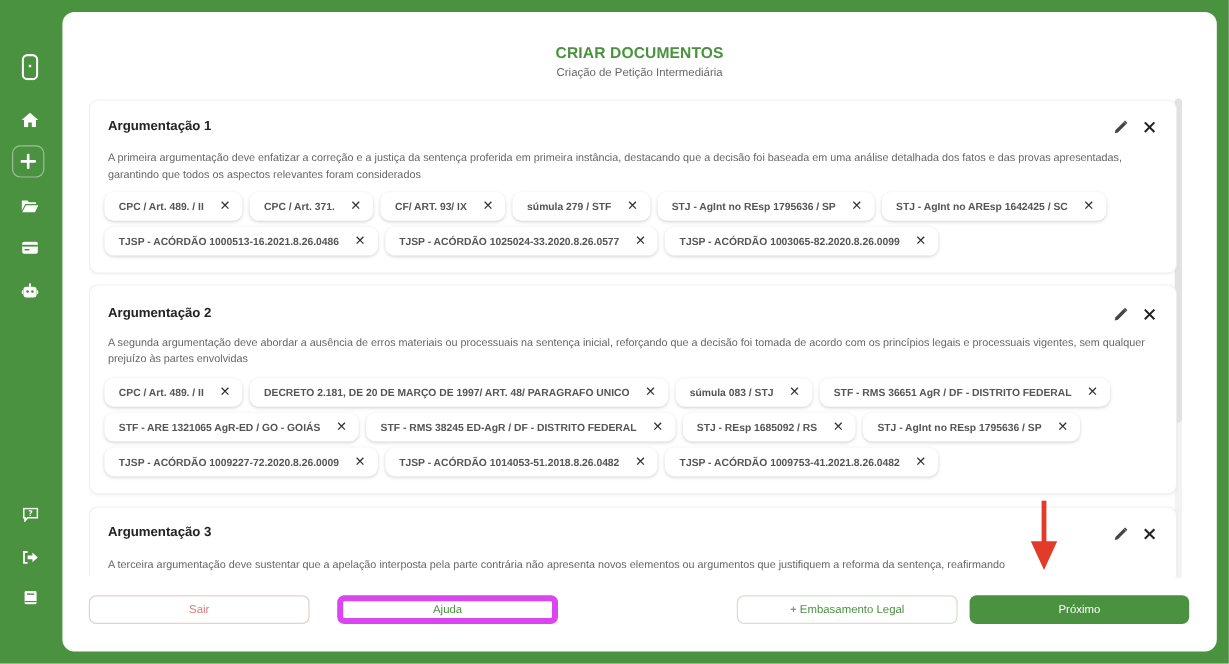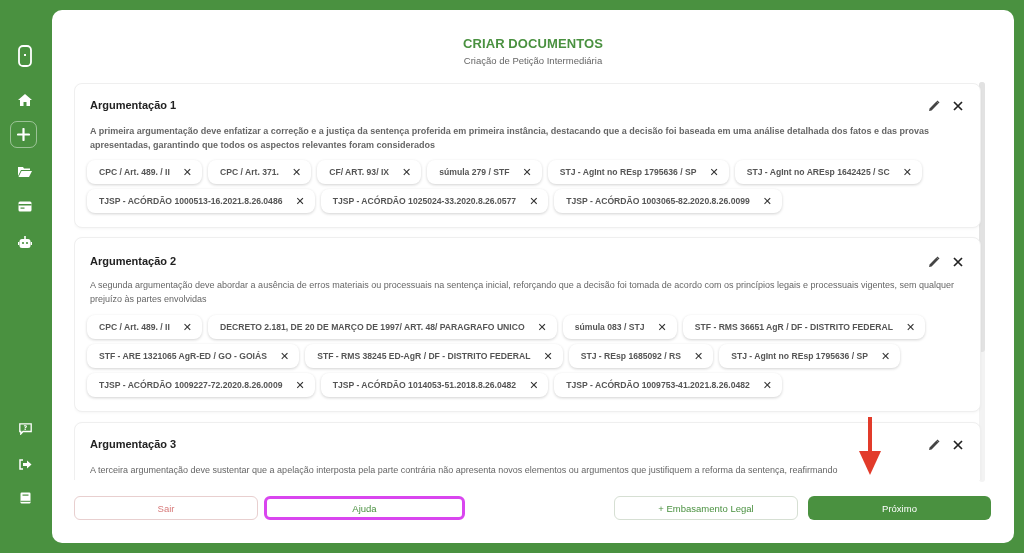--- a/index.html
+++ b/index.html
@@ -26,21 +26,21 @@
   .icon-btn { width: 13px; height: 13px; display:flex; align-items:center; justify-content:center; cursor: pointer; color:#333; }
 
   .chips { position: absolute; left: 12px; right: 12px; display: flex; flex-wrap: wrap; gap: 5px 6px; }
   .chip { height: 24px; display: inline-flex; align-items: center; padding: 0 10px 0 12px; border-radius: 8px; background: #fff; box-shadow: 0 1px 3px rgba(0,0,0,0.18); font-size: 8.6px; font-weight: bold; color: #555; white-space: nowrap; }
   .chip .x { margin-left: 13px; font-size: 11px; color: #333; font-weight: normal; cursor: pointer; line-height: 1; }
 
   .arrow { position: absolute; left: 858px; top: 418px; width: 24px; height: 60px; pointer-events: none; }
 
   .footer-btn { position: absolute; top: 486px; height: 24px; border-radius: 6px; font-size: 9.5px; display:flex; align-items:center; justify-content:center; cursor: pointer; background:#fff; }
   .btn-sair { left: 22px; width: 184px; border: 1px solid #e8cfcf; color: #d77a7a; }
-  .btn-ajuda { left: 212px; width: 201px; border: 3px solid #d946ef; color: #4a9140; }
+  .btn-ajuda { left: 229px; width: 184px; border: 5px solid #d946ef; color: #4a9140; }
   .btn-emb { left: 562px; width: 184px; border: 1px solid #d6dfd3; color: #4a9140; }
   .btn-prox { left: 756px; width: 183px; background: #4a9140; color: #fff; border: none; }
 </style>
 </head>
 <body>
 
 <nav class="sidebar">
   <div class="sb-icon" style="top:44px;height:24px;">
     <svg width="14" height="22" viewBox="0 0 14 22">
         <rect x="1" y="1" width="12" height="20" rx="4" fill="none" stroke="#fff" stroke-width="1.8"></rect>
@@ -118,21 +118,21 @@
               <path d="M1 11 L1.6 8.4 L8.4 1.6 L10.4 3.6 L3.6 10.4 Z" fill="#444"></path>
               <path d="M9 1 L11 3" stroke="#444" stroke-width="1.4"></path>
             </svg>
         </span>
         <span class="icon-btn">
           <svg width="10" height="10" viewBox="0 0 10 10">
               <path d="M1 1 L9 9 M9 1 L1 9" stroke="#222" stroke-width="1.7"></path>
             </svg>
         </span>
       </div>
-      <div class="card-desc" style="top:40px;font-weight:bold;">A primeira argumentação deve enfatizar a correção e a justiça da sentença proferida em primeira instância, destacando que a decisão foi baseada em uma análise detalhada dos fatos e das provas apresentadas, garantindo que todos os aspectos relevantes foram considerados</div>
+      <div class="card-desc" style="top:40px;">A primeira argumentação deve enfatizar a correção e a justiça da sentença proferida em primeira instância, destacando que a decisão foi baseada em uma análise detalhada dos fatos e das provas apresentadas, garantindo que todos os aspectos relevantes foram considerados</div>
       <div class="chips" style="top:76px;">
         <span class="chip">
             <span>CPC / Art. 489. / II</span>
             <span class="x">✕</span>
           </span>
         <span class="chip">
             <span>CPC / Art. 371.</span>
             <span class="x">✕</span>
           </span>
         <span class="chip">

